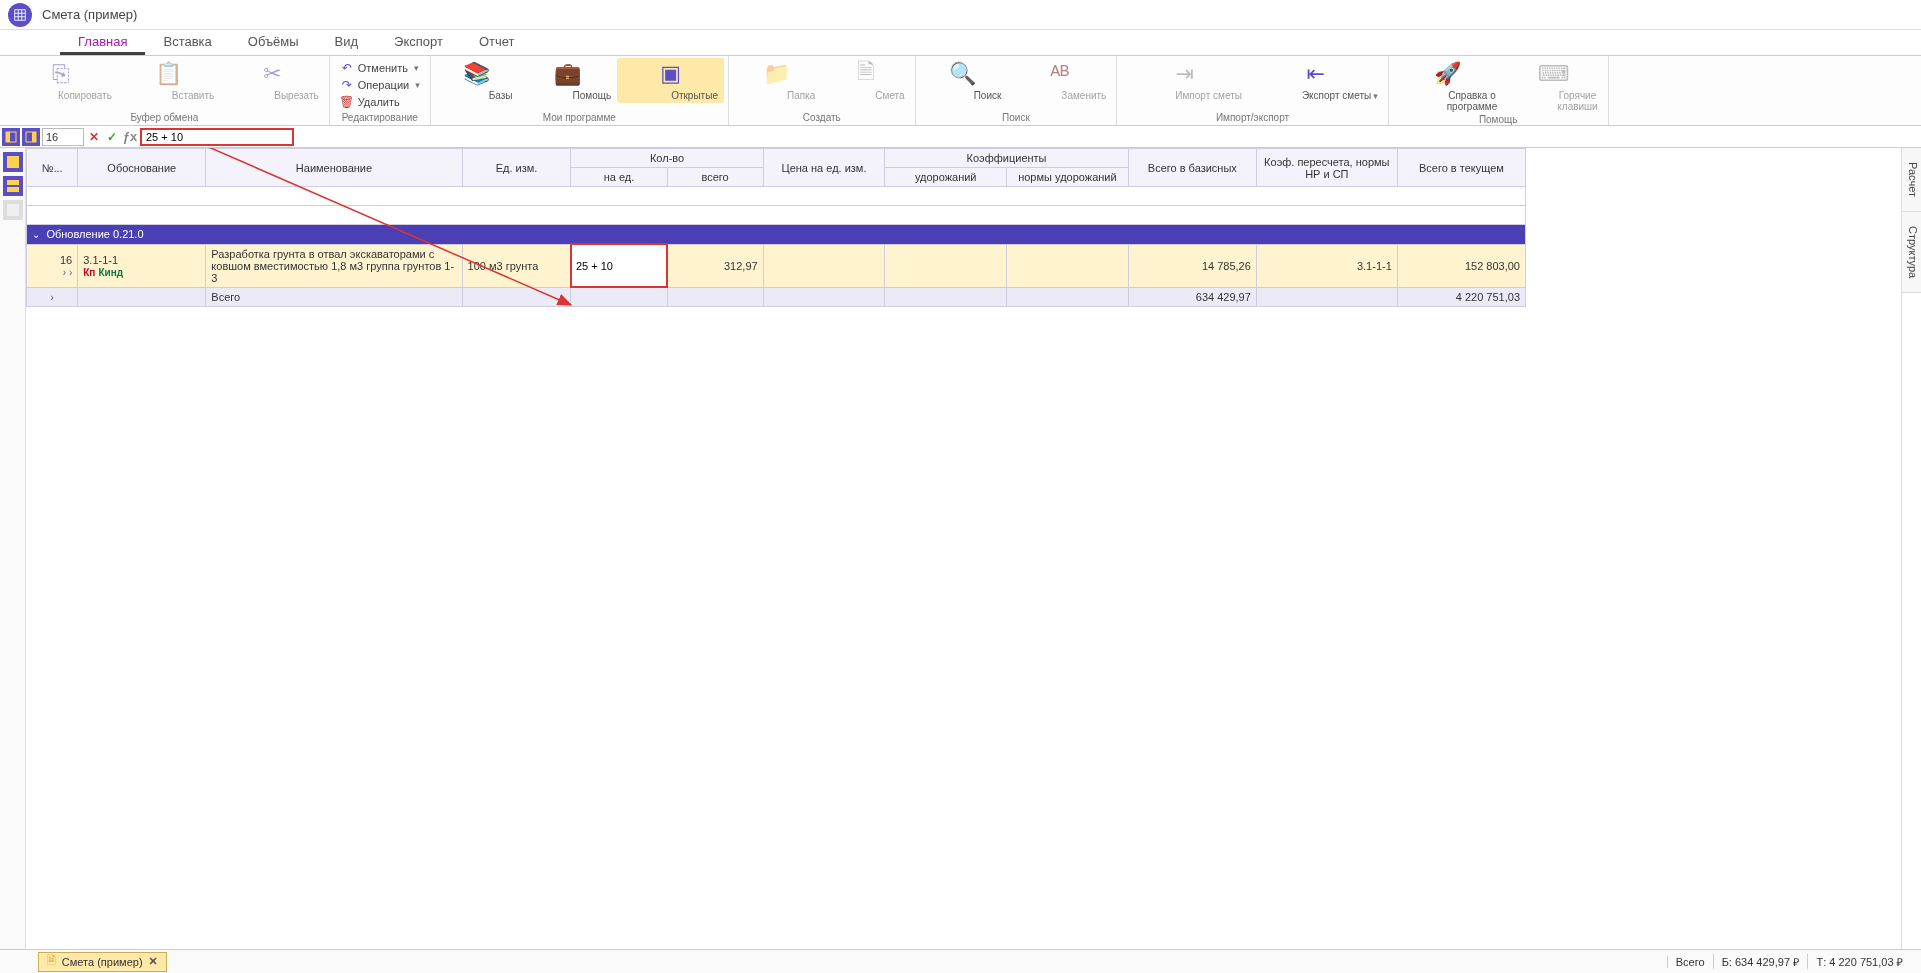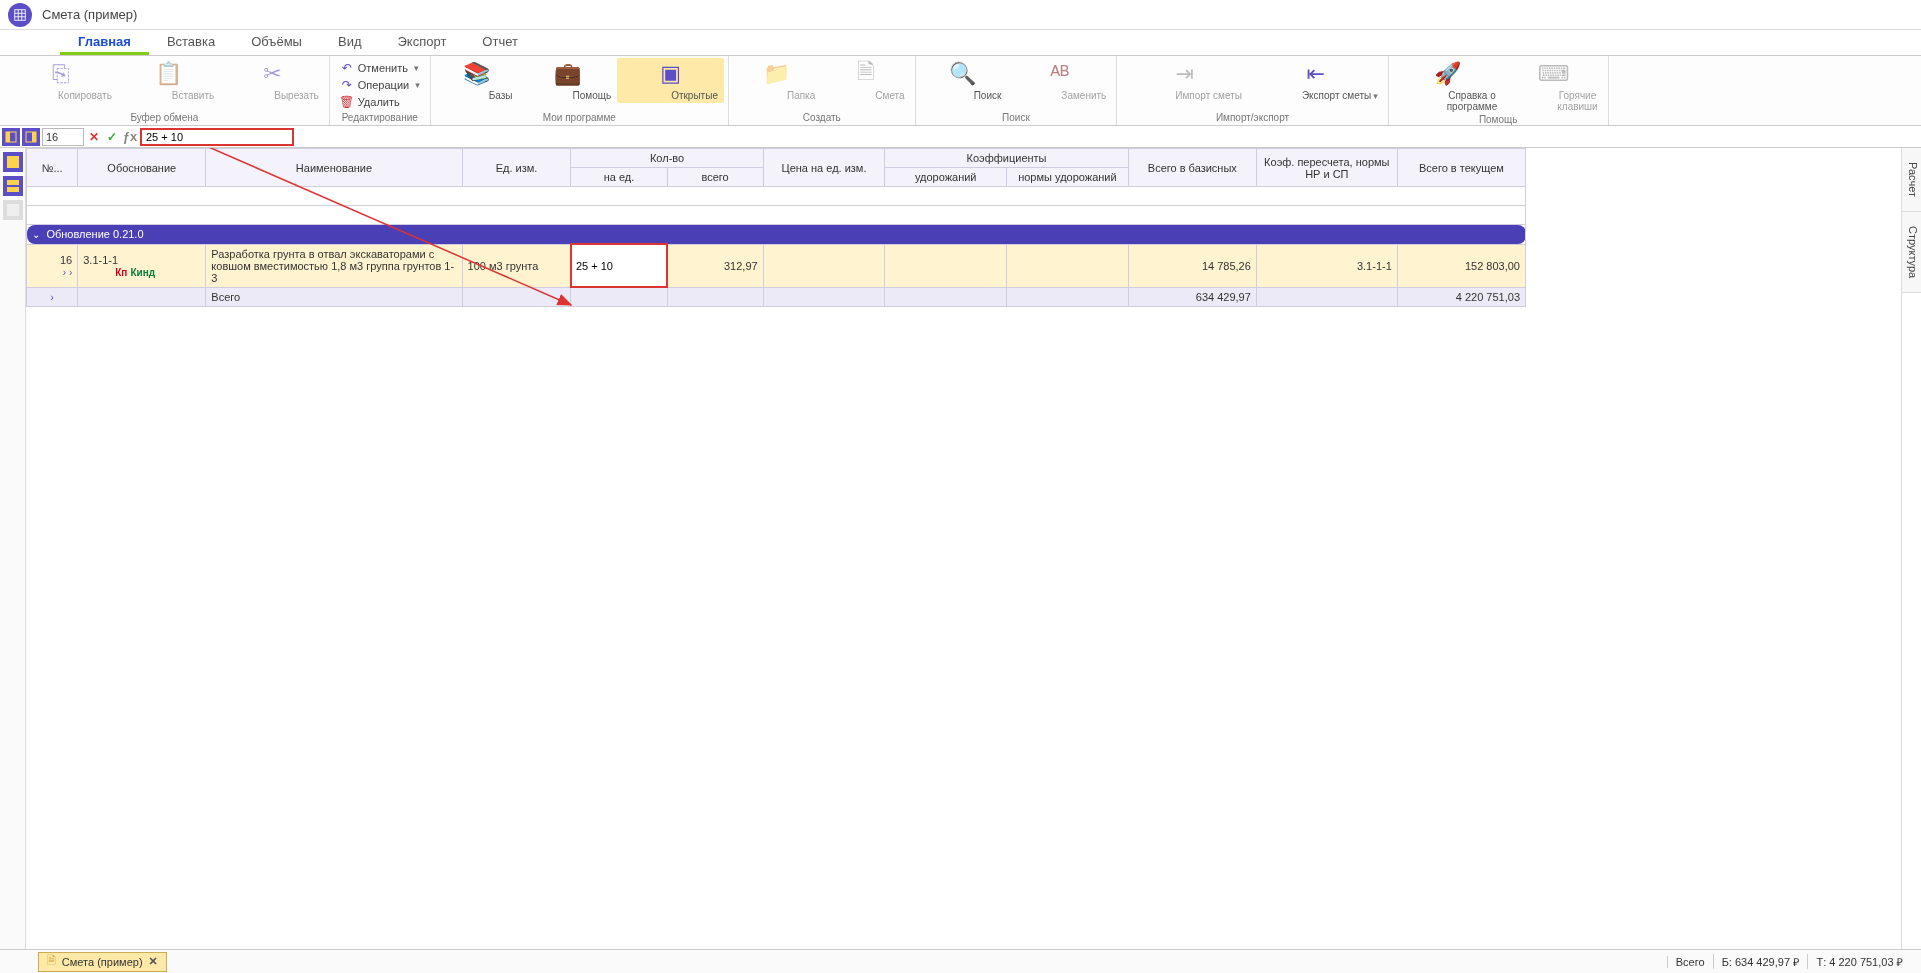--- a/index.html
+++ b/index.html
@@ -3,21 +3,21 @@
 <meta charset="utf-8">
 <style>
 * { margin:0; padding:0; box-sizing:border-box; font-family:Arial,sans-serif; }
 body { width:1921px; height:973px; background:#fff; font-size:12px; color:#333; overflow:hidden; }
 .titlebar { display:flex; align-items:center; height:30px; padding:0 8px; border-bottom:1px solid #ddd; }
 .app-icon { width:24px; height:24px; background:#5c4ec7; border-radius:50%; display:flex; align-items:center; justify-content:center; margin-right:10px; }
 .app-icon svg { width:14px; height:14px; fill:#fff; }
 .title-text { font-size:13px; color:#444; }
 .tabs { display:flex; height:26px; border-bottom:1px solid #ccc; padding-left:60px; }
 .tab { padding:4px 18px; font-size:13px; color:#555; cursor:pointer; }
-.tab.active { color:#1d4ed8; border-bottom:3px solid #84cc16; font-weight:700; }
+.tab.active { color:#a21caf; border-bottom:3px solid #404040; font-weight:400; }
 .ribbon { display:flex; height:70px; border-bottom:1px solid #ccc; background:#fdfdfd; }
 .rgroup { display:flex; flex-direction:column; align-items:center; border-right:1px solid #ddd; padding:2px 4px 0; }
 .rgroup-items { display:flex; flex:1; align-items:flex-start; }
 .rgroup-label { font-size:10px; color:#777; padding-bottom:2px; }
 .rbtn { display:flex; flex-direction:column; align-items:center; justify-content:flex-start; padding:2px 6px; cursor:pointer; min-width:46px; }
 .rbtn.dim { opacity:.55; }
 .rbtn-icon { width:28px; height:28px; display:flex; align-items:center; justify-content:center; font-size:22px; color:#5c4ec7; }
 .rbtn-label { font-size:10px; color:#555; text-align:center; line-height:11px; margin-top:2px;margin-left:48px; }
 .rvstack { display:flex; flex-direction:column; padding:2px 4px; gap:1px; }
 .rsmall { display:flex; align-items:center; gap:4px; font-size:11px; color:#444; cursor:pointer; padding:1px 2px; }
@@ -36,29 +36,29 @@
 .left-rail { width:26px; background:#fafafa; border-right:1px solid #ddd; display:flex; flex-direction:column; align-items:center; gap:4px; padding-top:4px; }
 .rail-ic { width:20px; height:20px; background:#5c4ec7; display:flex; align-items:center; justify-content:center; cursor:pointer; }
 .rail-ic.dim{opacity:.35;background:#aaa;}
 .grid-area { flex:1; overflow:hidden; position:relative; }
 .right-rail { width:20px; border-left:1px solid #ddd; display:flex; flex-direction:column; }
 .right-tab { flex:0 0 auto; writing-mode:vertical-rl; text-align:center; font-size:11px; padding:14px 2px; border-bottom:1px solid #ddd; cursor:pointer; color:#444; background:#f7f7f7; }
 table.grid { border-collapse:collapse; width:1500px; table-layout:fixed; }
 table.grid th, table.grid td { border:1px solid #d0cde0; font-size:11px; padding:3px 5px; background:#fff; }
 table.grid th { background:#f4f2fb; color:#333; font-weight:normal; text-align:center; }
 .grp-row td { background:#4b3fb5; color:#fff; font-size:11px; padding:4px 6px; }
-.grp-row.open td { background:#4b3fb5;border-radius:8px; }
+.grp-row.open td { background:#4b3fb5; }
 .grp-chev { display:inline-block; margin-right:6px; font-size:10px; }
 tr.data td { background:#fff4cf; }
 tr.data td.editing { background:#fff; border:2px solid #d33; padding:0; }
 tr.data td.editing input { width:100%; height:28px; border:none; outline:none; font-size:11px; padding:2px 4px; background:#fff; }
 tr.totals td { background:#eceaf6; color:#333; }
 .num { text-align:right; }
 .k-badge { font-size:10px; font-weight:bold; }
-.k1{color:#c02;margin-left:32px;} .k2{color:#0a7a3d;}
+.k1{color:#c02;} .k2{color:#0a7a3d;}
 .arrow-annot { position:absolute; pointer-events:none; }
 .statusbar { position:absolute; left:0; right:0; bottom:0; height:24px; border-top:1px solid #ccc; display:flex; align-items:center; padding:0 10px; font-size:11px; background:#fafafa; }
 .doc-tab { display:flex; align-items:center; gap:6px; background:#ffe9a8; border:1px solid #ccac55; padding:2px 8px; height:20px; margin-left:28px; }
 .doc-tab .x { cursor:pointer; font-weight:bold; color:#555; }
 .statusbar .spacer{flex:1;}
 .status-seg{padding:0 8px;border-left:1px solid #ccc;}
 </style>
 </head>
 <body>
 

